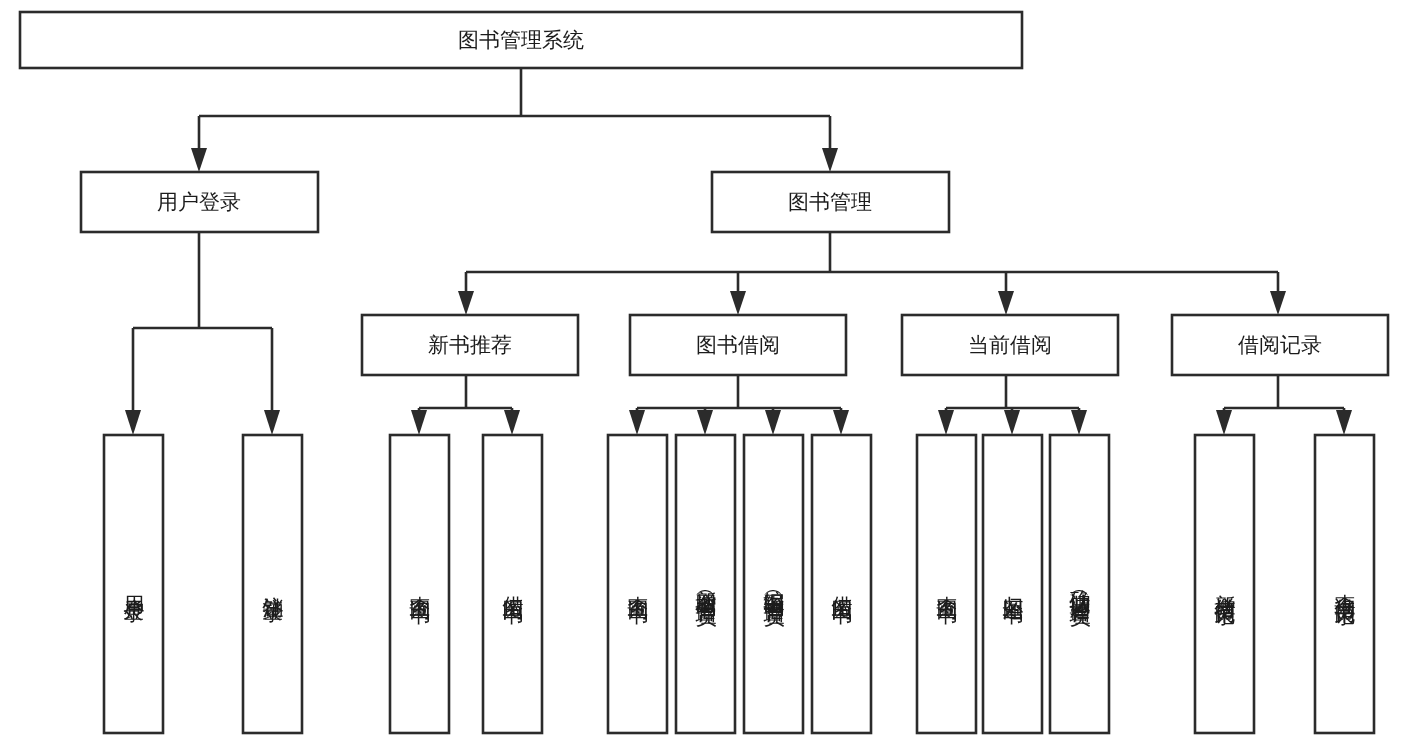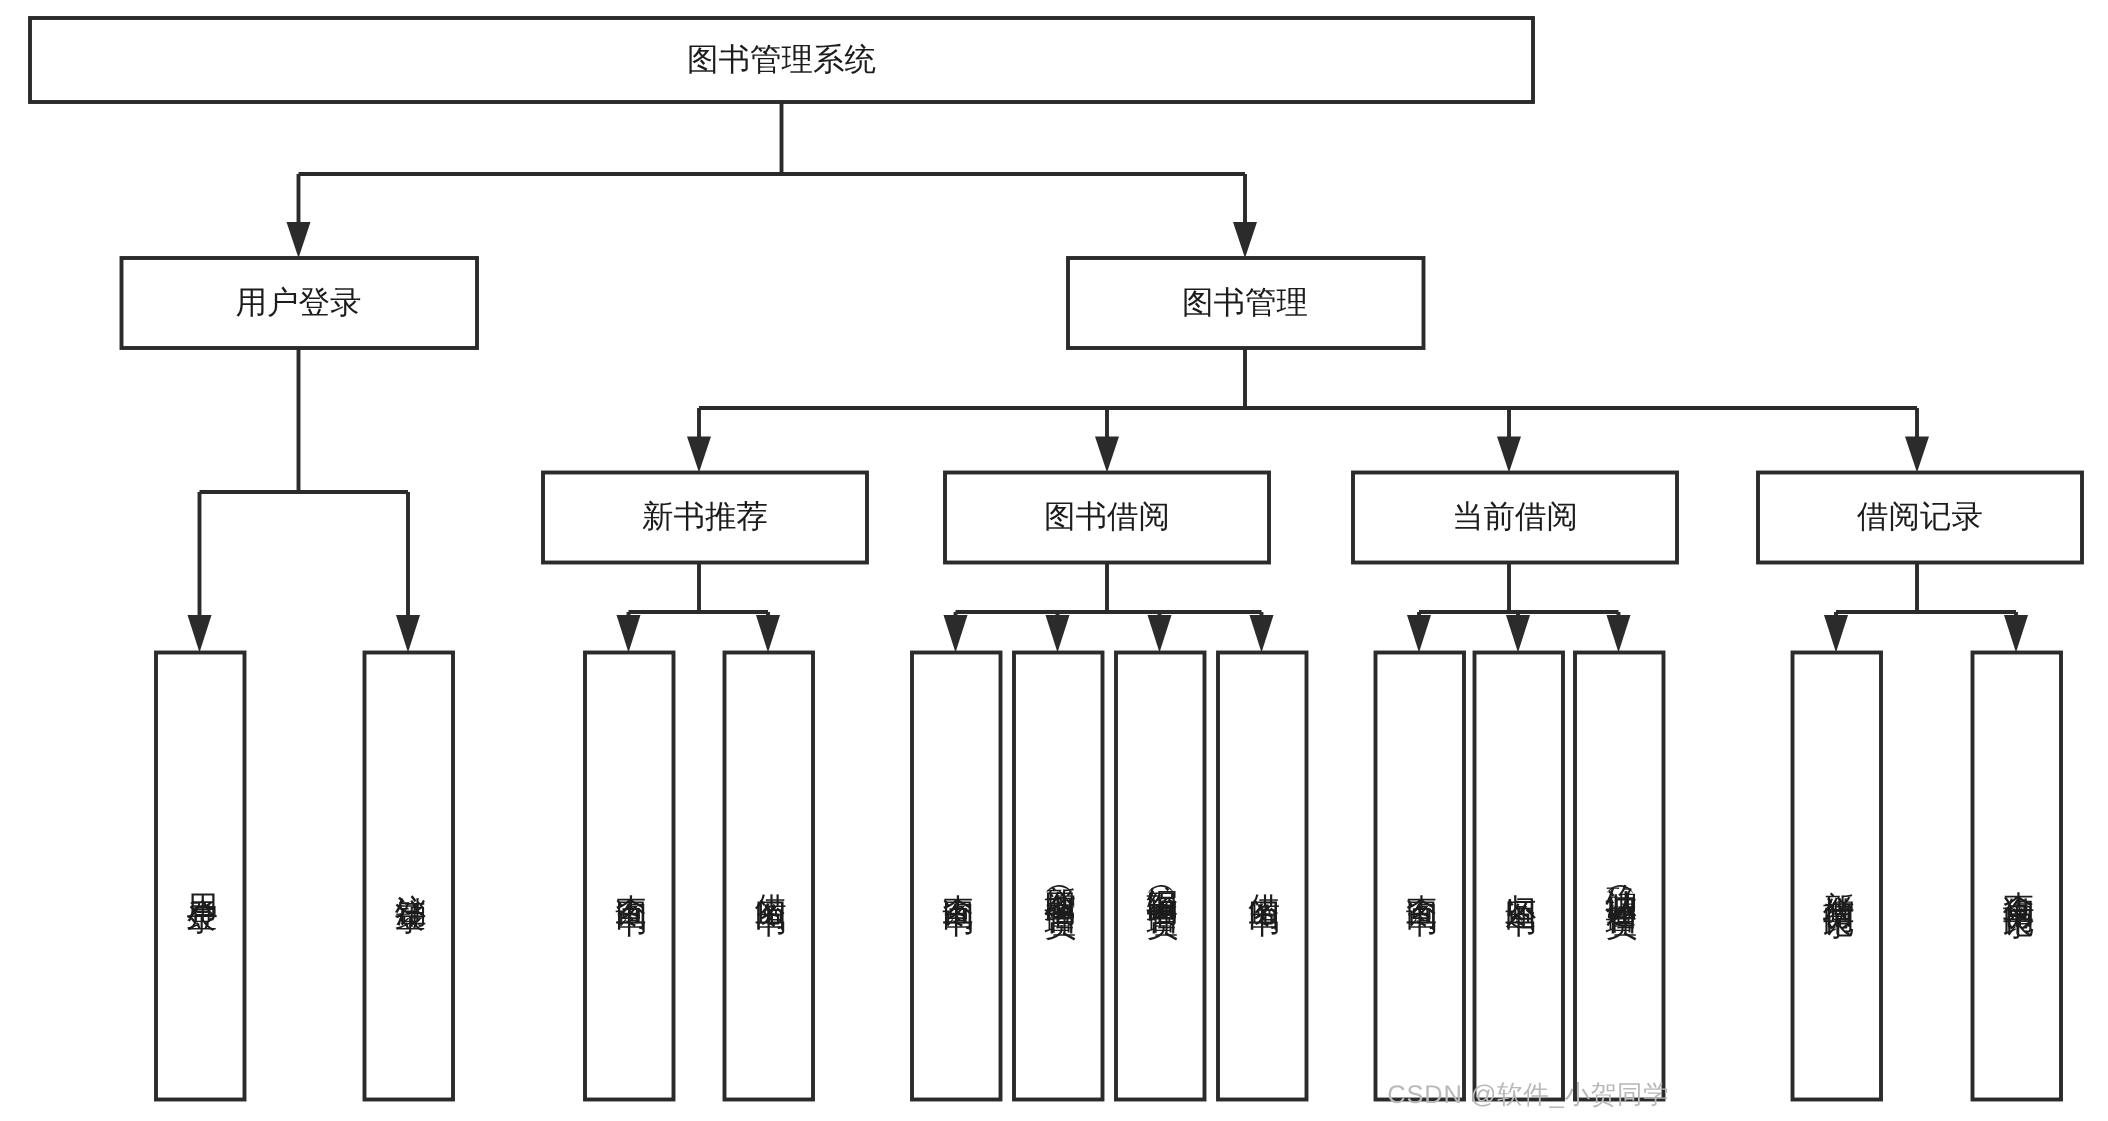--- a/index.html
+++ b/index.html
@@ -210,15 +210,14 @@
   <div class="node-label-v" style="left:744px;  top:440px; width:59px; height:288px;">编辑图书（管理员）</div>
   <div class="node-label-v" style="left:812px;  top:435px; width:59px; height:298px;">借阅图书</div>
 
   <div class="node-label-v" style="left:917px;  top:435px; width:59px; height:298px;">查询图书</div>
   <div class="node-label-v" style="left:983px;  top:435px; width:59px; height:298px;">归还图书</div>
   <div class="node-label-v" style="left:1050px; top:440px; width:59px; height:288px;">确认归还（管理员）</div>
 
   <div class="node-label-v" style="left:1195px; top:435px; width:59px; height:298px;">新增借阅记录</div>
   <div class="node-label-v" style="left:1315px; top:435px; width:59px; height:298px;">查询借阅记录</div>
 
-  <div class="watermark">CSDN @软件_小贺同学</div>
 
 </div>
 
 </body></html>

